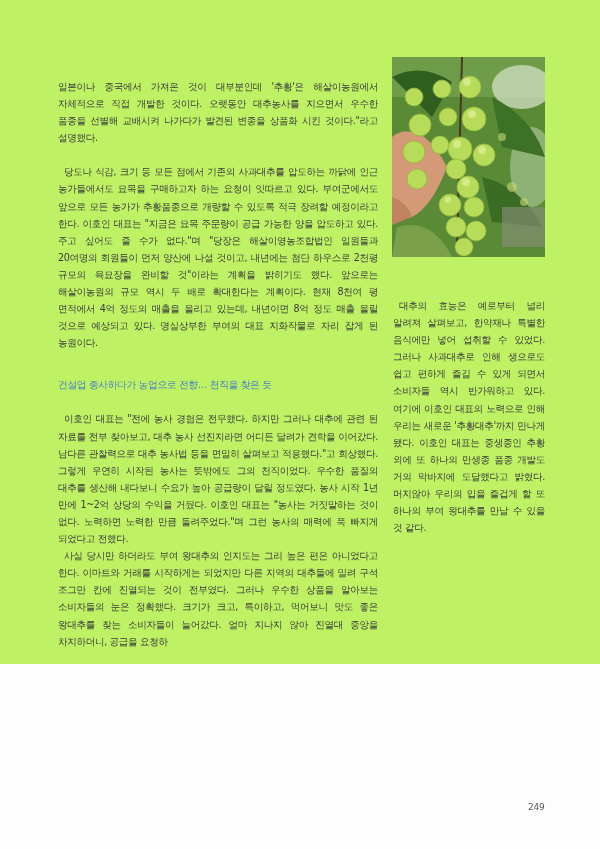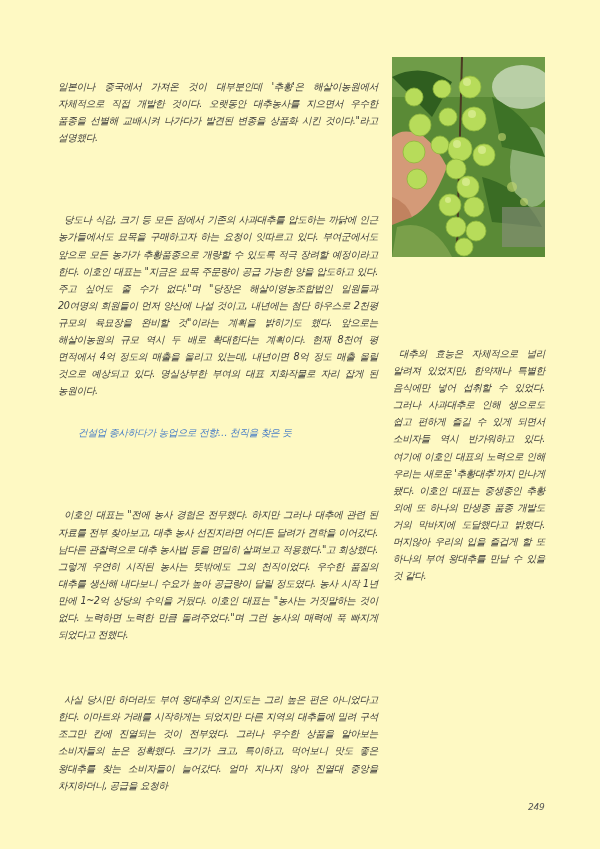--- a/index.html
+++ b/index.html
@@ -1,39 +1,38 @@
 <!DOCTYPE html>
 <html><head>
 <meta charset="utf-8">
 <style>
   * { margin: 0; padding: 0; box-sizing: border-box; }
   html, body { width: 600px; height: 849px; background: #fdfdfd; overflow: hidden; }
   body { position: relative; font-family: "DejaVu Sans", sans-serif; color: #3a3a3a; }
 
-  .page { position: absolute; left: 0; top: 0; width: 600px; height: 849px; background: #fef9c3; font-style: italic; }
+  .page { position: absolute; left: 0; top: 0; width: 600px; height: 664px; background: #bef264; }
 
   .col-left {
     position: absolute; left: 58px; top: 78px; width: 320px;
   }
   .col-right {
     position: absolute; left: 393px; top: 272px; width: 152px;
   }
 
   .para {
     font-size: 9.6px; line-height: 17.1px; letter-spacing: -0.35px;
     text-align: justify; color: #3b3b3b; word-break: keep-all;
   }
-  .para.indent { text-indent: 6px; margin-top: 48px; }
+  .para.indent { text-indent: 6px; }
   .gap { height: 17px; }
   .gap-sm { height: 8px; }
 
   .subhead {
     font-size: 9.8px; line-height: 17px; color: #4a7fc6; letter-spacing: -0.4px;
     font-weight: normal;
-    margin-left: 20px;
   }
 
   .photo {
     position: absolute; left: 392px; top: 57px; width: 153px; height: 200px;
     overflow: hidden; background: #5d8a3a;
   }
   .photo svg { display: block; }
 
   .page-number {
     position: absolute; left: 528px; top: 802px; font-size: 9px; color: #555;
@@ -103,17 +102,17 @@
         <circle cx="120" cy="130" r="5"></circle>
         <circle cx="132" cy="145" r="4"></circle>
         <circle cx="110" cy="80" r="4"></circle>
       </g>
     </svg>
   </div>
 
   <div class="col-right">
     <div class="gap"></div>
     <div class="gap-sm"></div>
-    <p class="para indent">대추의 효능은 자체적으로 널리 알려져 있었지만, 한약재나 특별한 음식에만 넣어 섭취할 수 있었다. 그러나 사과대추로 인해 생으로도 쉽고 편하게 즐길 수 있게 되면서 소비자들 역시 반가워하고 있다. 여기에 이호인 대표의 노력으로 인해 우리는 새로운 '추황대추'까지 만나게 됐다. 이호인 대표는 중생종인 추황 외에 또 하나의 만생종 품종 개발도 거의 막바지에 도달했다고 밝혔다. 머지않아 우리의 입을 즐겁게 할 또 하나의 부여 왕대추를 만날 수 있을 것 같다.</p>
+    <p class="para indent">대추의 효능은 예로부터 널리 알려져 살펴보고, 한약재나 특별한 음식에만 넣어 섭취할 수 있었다. 그러나 사과대추로 인해 생으로도 쉽고 편하게 즐길 수 있게 되면서 소비자들 역시 반가워하고 있다. 여기에 이호인 대표의 노력으로 인해 우리는 새로운 '추황대추'까지 만나게 됐다. 이호인 대표는 중생종인 추황 외에 또 하나의 만생종 품종 개발도 거의 막바지에 도달했다고 밝혔다. 머지않아 우리의 입을 즐겁게 할 또 하나의 부여 왕대추를 만날 수 있을 것 같다.</p>
   </div>
 
   <div class="page-number">249</div>
 </div>
 
 </body></html>

